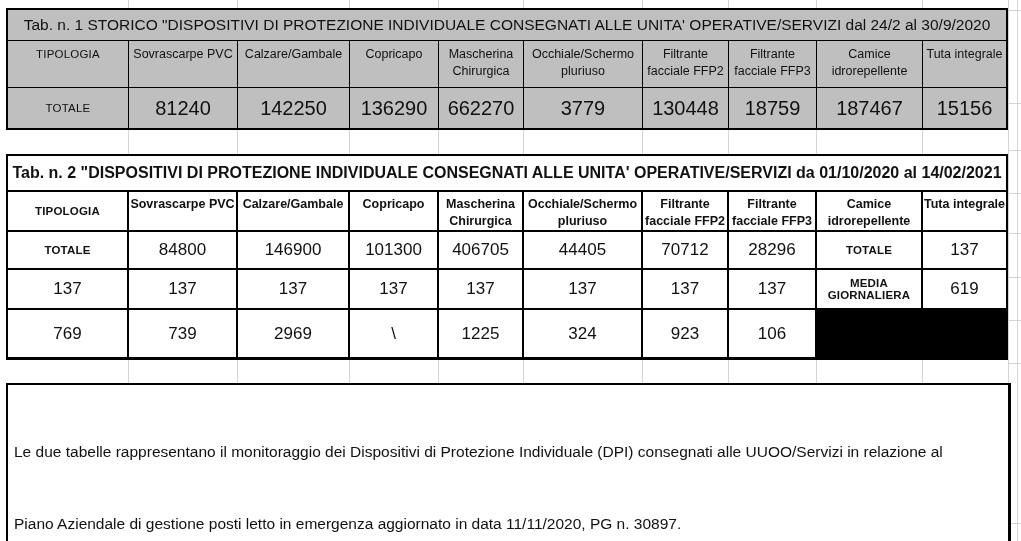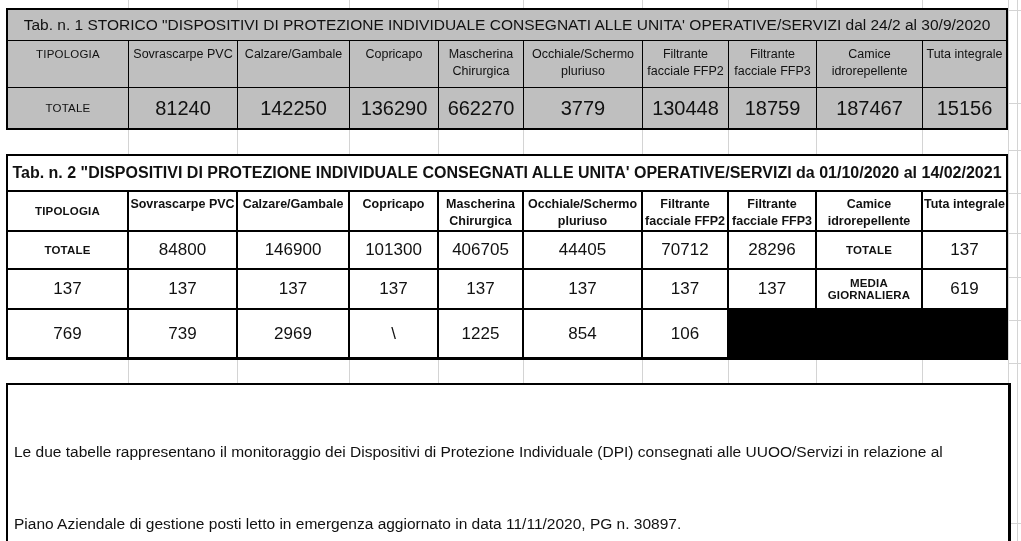--- a/index.html
+++ b/index.html
@@ -127,21 +127,22 @@
     <div class="cell num">137</div>
     <div class="cell num">137</div>
 
     <div class="cell lab">MEDIA GIORNALIERA</div>
     <div class="cell num">619</div>
     <div class="cell num">769</div>
     <div class="cell num">739</div>
     <div class="cell num">2969</div>
     <div class="cell num">\</div>
     <div class="cell num">1225</div>
-    <div class="cell num">854</div>
+    <div class="cell num">324</div>
+    <div class="cell num">923</div>
     <div class="cell num">106</div>
   </div>
 
   <div class="note">
     <div>Le due tabelle rappresentano il monitoraggio dei Dispositivi di Protezione Individuale (DPI) consegnati alle UUOO/Servizi in relazione al</div>
     <div class="l2">
       <span>Piano Aziendale di gestione posti letto in emergenza aggiornato in data 11/11/2020, PG n. 30897.</span>
     </div>
     
     

